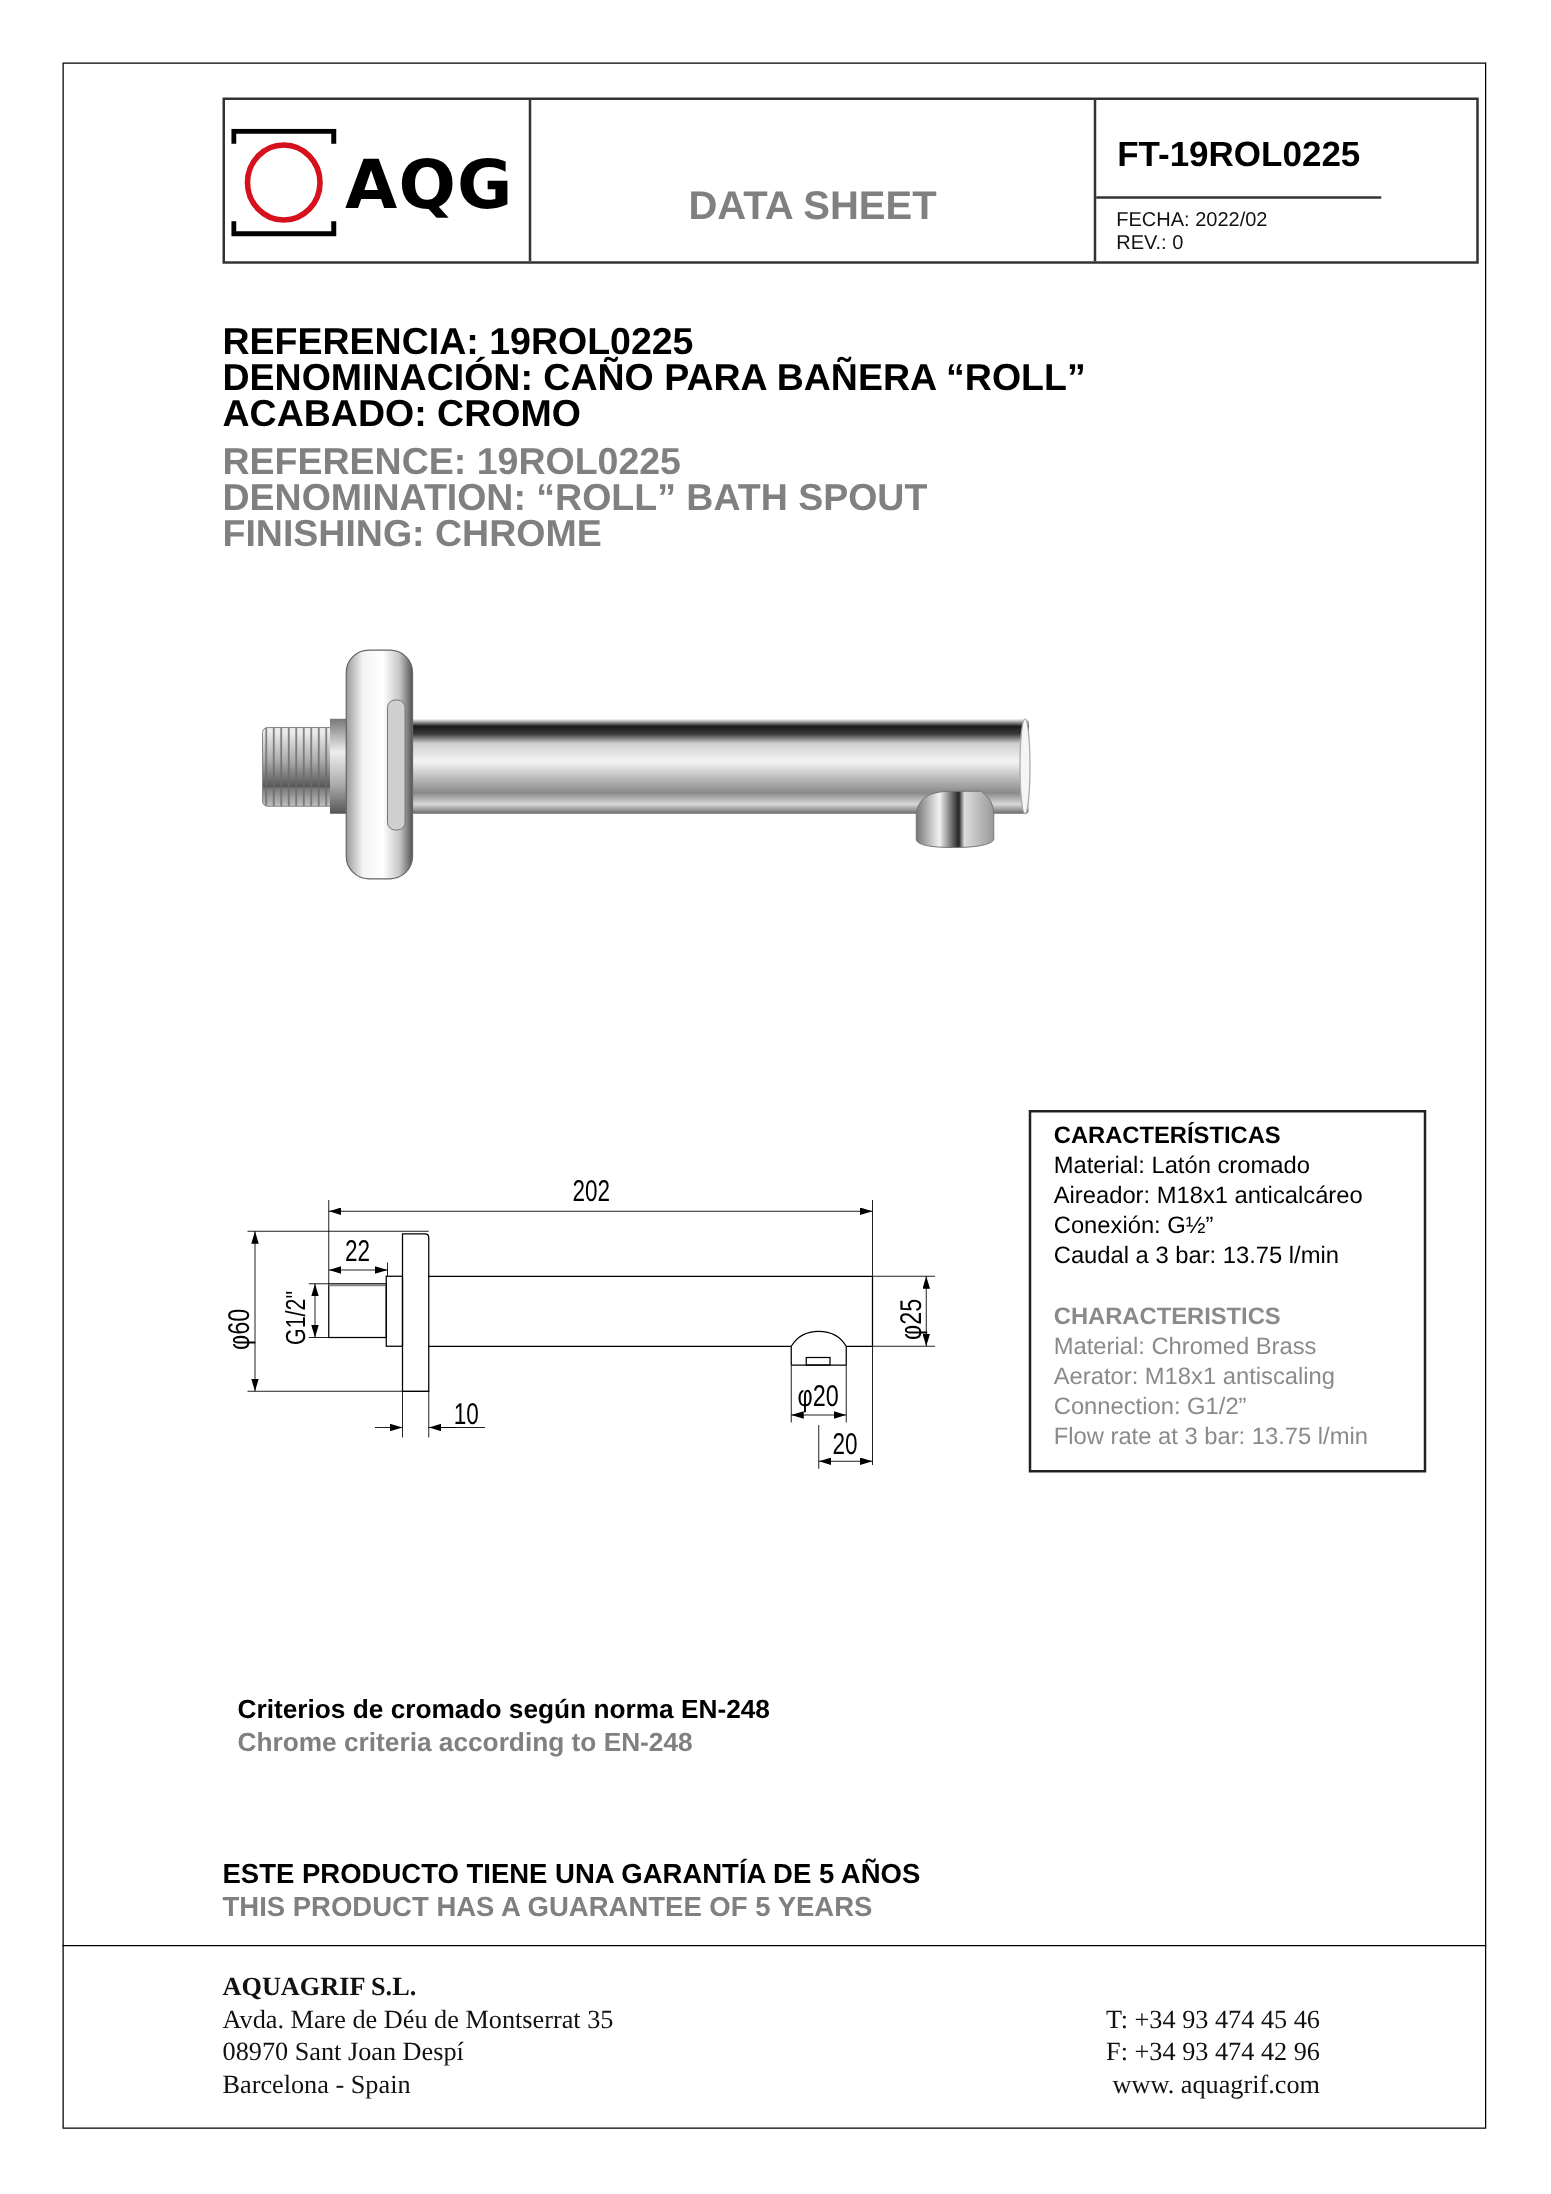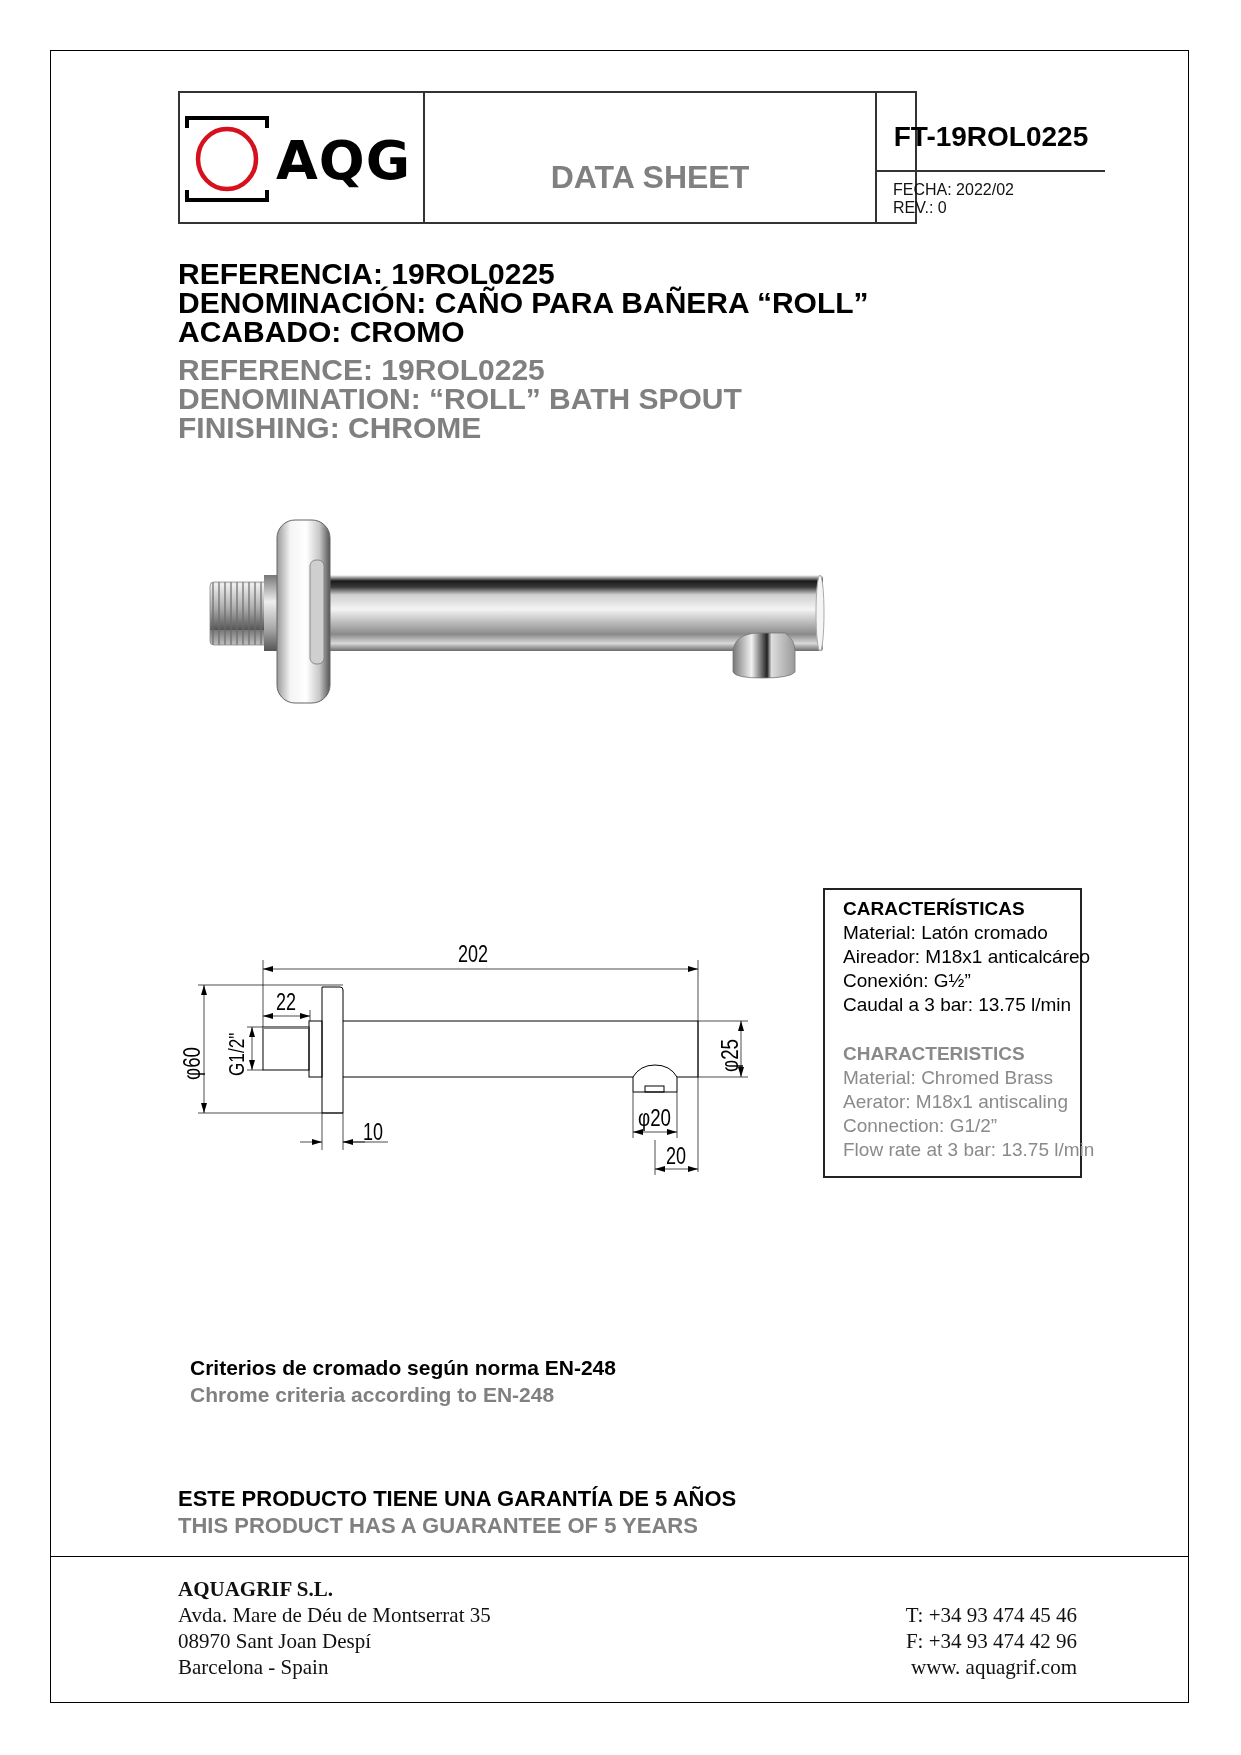--- a/index.html
+++ b/index.html
@@ -1,48 +1,48 @@
 <!DOCTYPE html>
 <html><head>
 <meta charset="utf-8">
 <style>
   html, body { margin:0; padding:0; background:#ffffff; }
   body { width:1241px; height:1755px; position:relative; overflow:hidden; font-family:"Liberation Sans", sans-serif; color:#000; }
   .abs { position:absolute; }
   .page-border { position:absolute; left:50px; top:50px; width:1139px; height:1653px; border:1.5px solid #000; box-sizing:border-box; }
   .footer-divider { position:absolute; left:50px; top:1556px; width:1139px; height:0; border-top:1.5px solid #000; }
 
-  .hdr { position:absolute; left:178px; top:91px; width:739px; height:133px; border:2px solid #333; box-sizing:border-box;text-decoration:underline; }
+  .hdr { position:absolute; left:178px; top:78px; width:1005px; height:133px; border:2px solid #333; box-sizing:border-box;text-decoration:underline; }
   .hdr-logo { position:absolute; left:0; top:0; width:243px; height:129px; border-right:2px solid #333; }
   .hdr-title { position:absolute; left:245px; top:0; width:450px; height:129px; border-right:2px solid #333; text-align:center; }
   .hdr-code { position:absolute; left:697px; top:0; width:228px; height:77px; border-bottom:2px solid #333; text-align:center; }
   .hdr-meta { position:absolute; left:697px; top:79px; width:228px; height:50px; }
 
   .title-es { position:absolute; left:0; right:0; top:34px; font-size:28px; font-weight:bold; color:#000; }
   .title-en { position:absolute; left:0; right:0; top:66px; font-size:32px; font-weight:bold; color:#808080;text-align:center; }
   .code { position:absolute; left:0; right:0; top:28px; font-size:28px; font-weight:bold; }
   .meta-line { position:absolute; left:16px; font-size:16px; color:#111; }
 
   .logo-text { position:absolute; left:96px; top:36px; font-size:54px; font-weight:bold; letter-spacing:1px; font-family:"DejaVu Sans", sans-serif; }
 
   .ref-line { position:absolute; left:178px; font-size:30px; font-weight:bold; white-space:nowrap; }
   .ref-es { color:#000; }
   .ref-en { color:#808080;margin-top:10px; }
 
-  .char-box { position:absolute; left:823px; top:888px; width:259px; height:290px; border:2px solid #222; box-sizing:border-box; }
+  .char-box { position:absolute; left:823px; top:888px; width:318px; height:290px; border:2px solid #222; box-sizing:border-box; }
   .char-line { position:absolute; left:18px; font-size:19px; white-space:nowrap; }
   .char-head { font-weight:bold; }
   .gray { color:#8a8a8a; }
 
   .crit { position:absolute; left:178px; font-size:21px; font-weight:bold; white-space:nowrap;margin-left:12px; }
   .warr { position:absolute; left:178px; font-size:22px; font-weight:bold; white-space:nowrap;text-align:center; }
 
   .foot { position:absolute; font-family:"Liberation Serif", serif; font-size:21px; white-space:nowrap; color:#111; }
   .foot-left { left:178px; }
-  .foot-right { right:164px; }
+  .foot-right { right:185px; }
 
   .dim-text { font-family:"Liberation Sans Narrow", "Liberation Sans", sans-serif; }
 </style>
 </head>
 <body>
 
 <div class="page-border"></div>
 
 <div class="hdr">
   <div class="hdr-logo">

